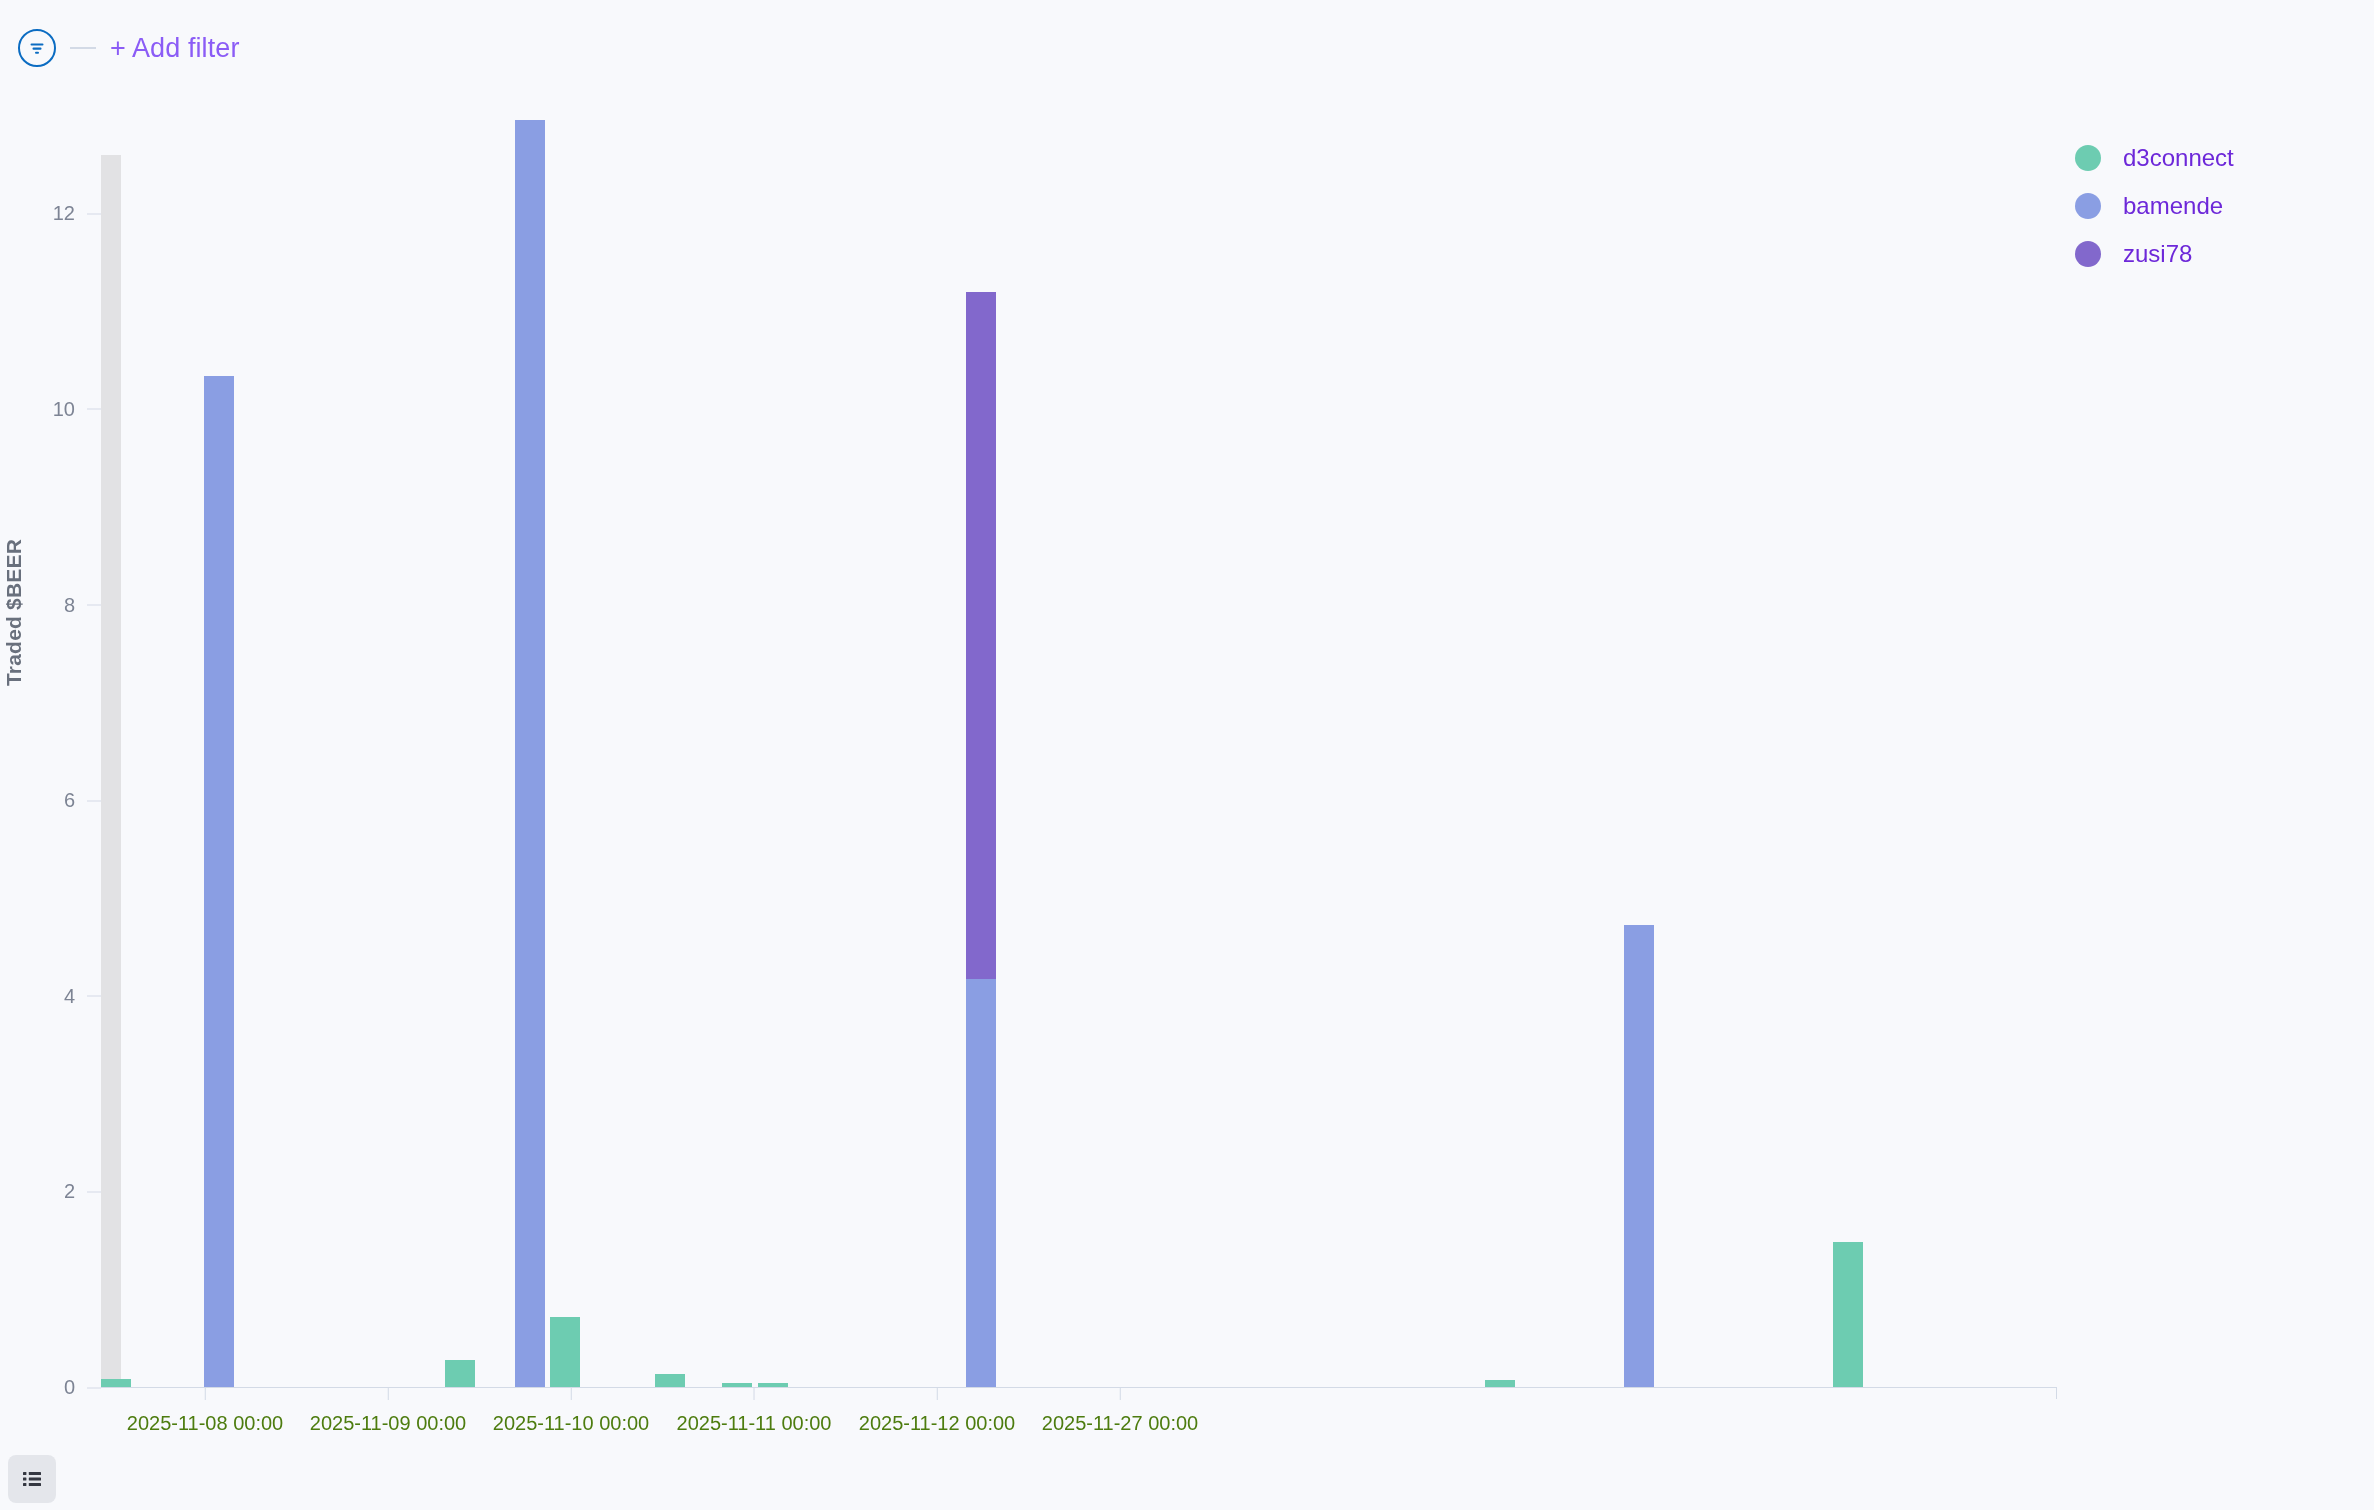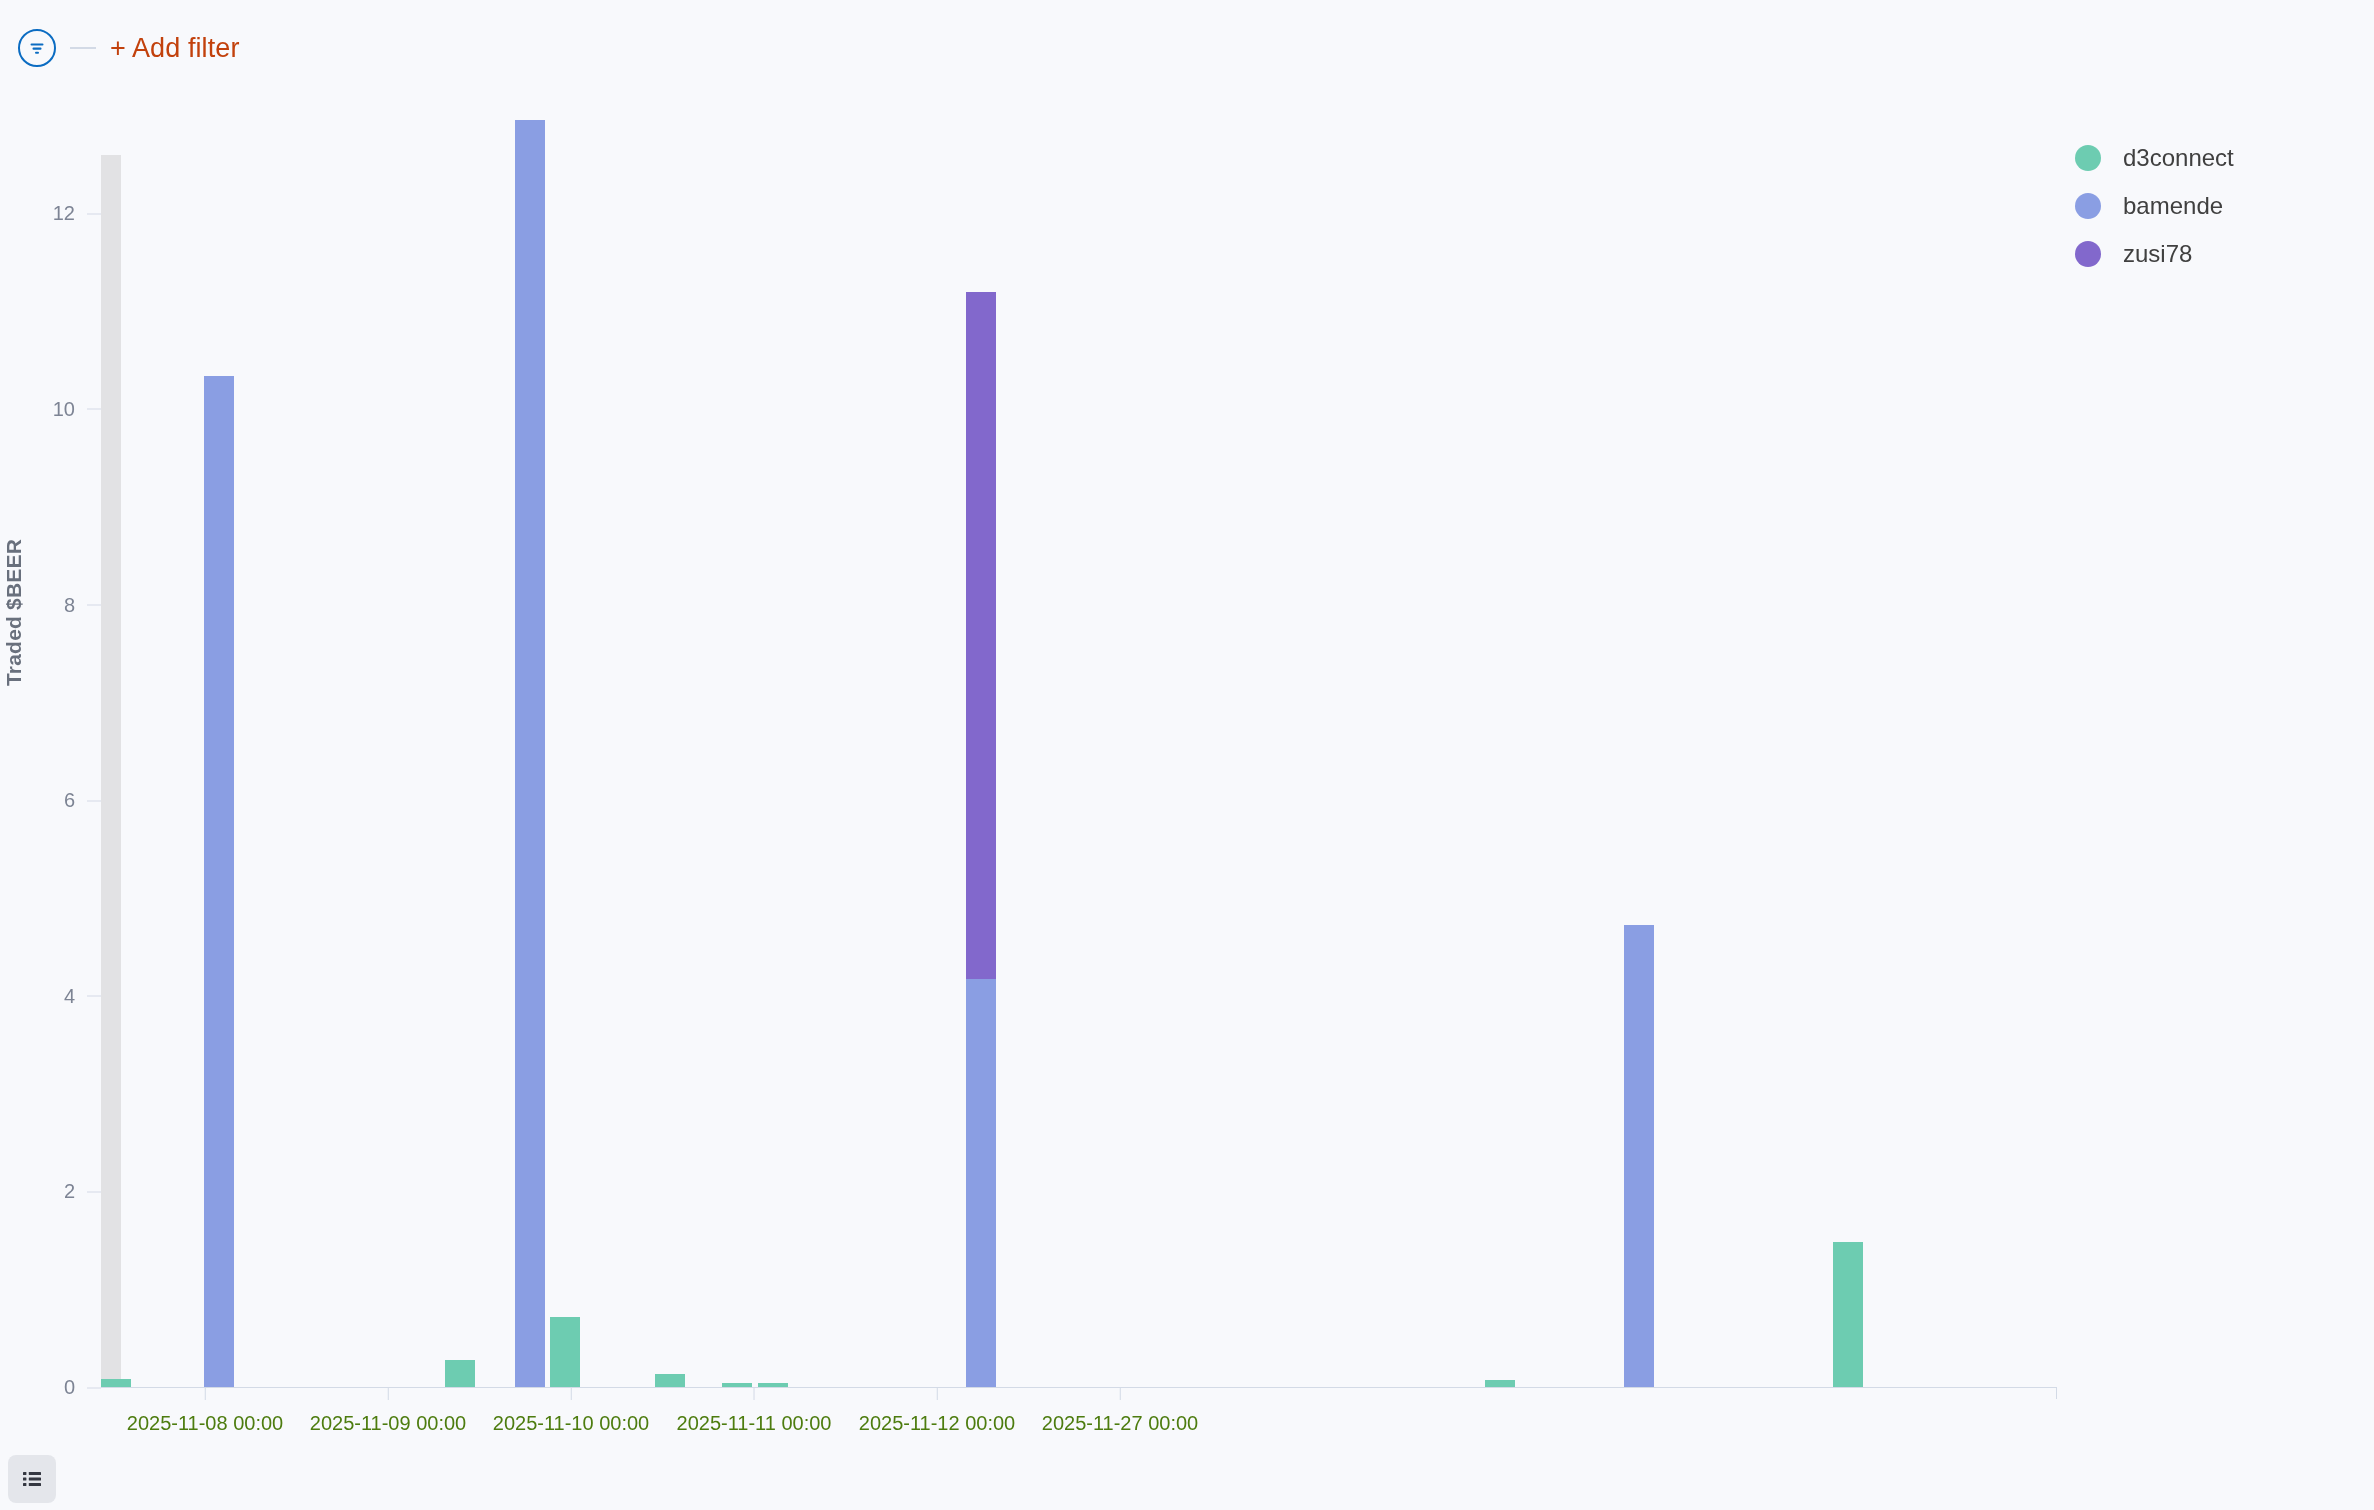--- a/index.html
+++ b/index.html
@@ -34,21 +34,21 @@
     background: transparent;
     flex: 0 0 auto;
   }
   .filter-dash {
     width: 26px; height: 2px;
     background: #d3dae6;
     margin: 0 14px;
     flex: 0 0 auto;
   }
   #add-filter-link {
-    color: #c2410c;
+    color: #8b5cf6;
     font-size: 27px;
     letter-spacing: 0.1px;
     cursor: pointer;
     white-space: nowrap;
   }
 
   
   #chart-area {
     position: absolute;
     left: 0; top: 96px;
@@ -170,21 +170,21 @@
     cursor: pointer;
   }
   .legend-dot {
     width: 26px; height: 26px;
     border-radius: 50%;
     flex: 0 0 auto;
     margin-right: 22px;
   }
   .legend-label {
     font-size: 24px;
-    color: #404040;
+    color: #6d28d9;
     white-space: nowrap;
   }
 
   
   #view-toggle {
     position: absolute;
     left: 8px;
     top: 1455px;
     width: 48px; height: 48px;
     border-radius: 8px;

